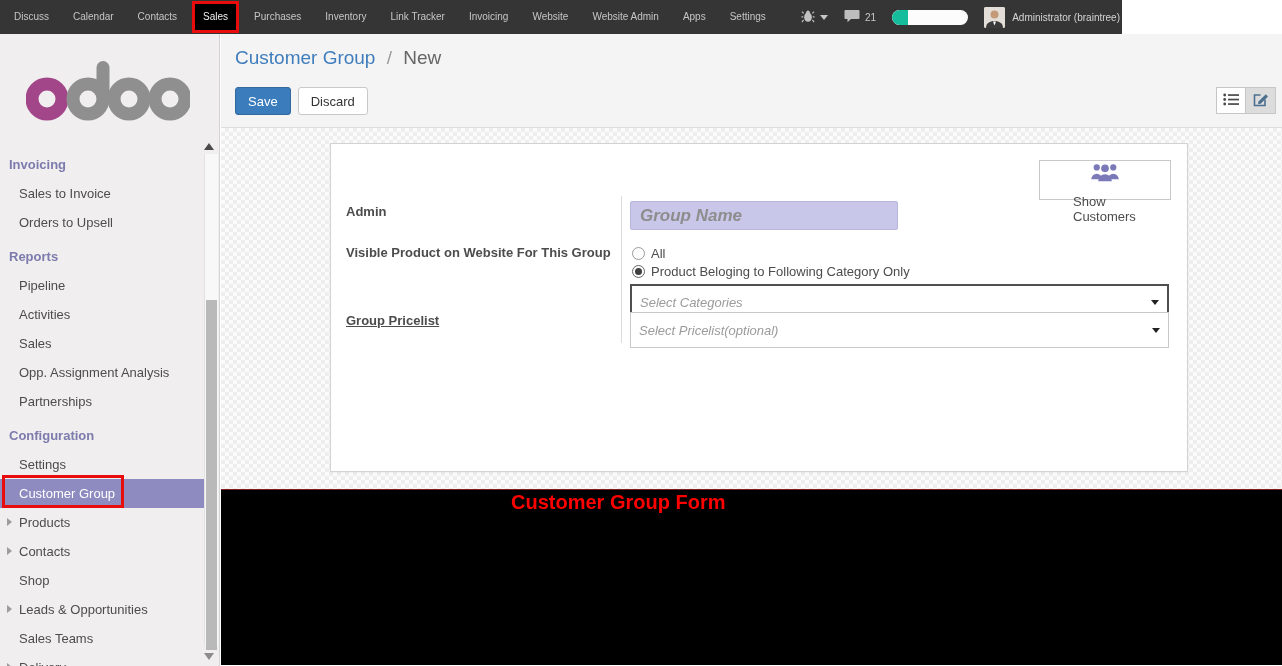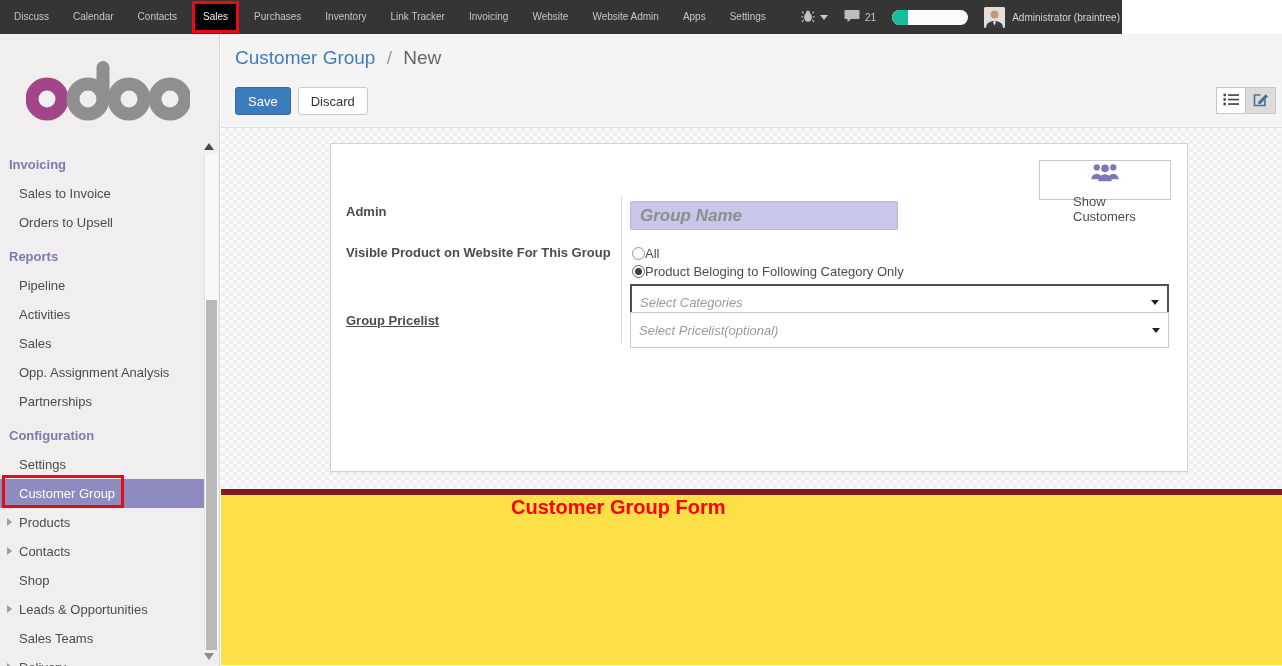--- a/index.html
+++ b/index.html
@@ -84,38 +84,38 @@
 
   .v-divider { position:absolute; left:290px; top:52px; width:1px; height:147px; background:#dcdcdc; }
   .f-label { position:absolute; left:15px; font-size:13px; font-weight:bold; color:#4c4c4c; }
   .name-l { top:60px; } .visible-l { top:101px; } .pricelist-l { top:169px;text-decoration:underline; }
 
   .name-input { position:absolute; left:299px; top:57px; width:268px; height:29px;
     background:var(--name-input-bg,#c9c7e9); border:1px solid #b7b5dc; border-radius:2px;
     padding:0 9px; font-size:17px; font-family:"Liberation Sans",sans-serif; color:#333; }
   .name-input::placeholder { font-style:italic; font-weight:bold; color:#8d8d8d; }
 
-  .radio-row { position:absolute; left:301px; display:flex; align-items:center; gap:0; cursor:pointer; }
+  .radio-row { position:absolute; left:301px; display:flex; align-items:center; gap:6px; cursor:pointer; }
   .r1 { top:102px; } .r2 { top:120px; }
   .radio { width:13px; height:13px; border:1px solid #9a9a9a; border-radius:50%;
     background:#fdfdfd; display:inline-block; }
   .radio.checked { border-color:#666; }
   .radio.checked::after { content:''; display:block; width:7px; height:7px;
     border-radius:50%; background:#404040; margin:2px; }
   .r-label { font-size:13px; color:#4c4c4c; }
 
   .select { position:absolute; left:299px; width:539px; height:36px; background:#fff;
     display:flex; align-items:center; padding:0 8px; font-size:13px; font-style:italic;
     color:#9b9b9b; cursor:pointer; }
   .cat-select { top:140px; border:2px solid #4f4f4f; }
   .price-select { top:168px; border:1px solid #c9c9c9; }
   .sel-caret { margin-left:auto; width:0; height:0; border-left:4px solid transparent;
     border-right:4px solid transparent; border-top:5px solid #222; }
 
-  .bottom-area { position:relative; height:176px; background:#fde047; border-top:6px solid #7f1d1d; }
+  .bottom-area { position:relative; height:176px; background:#000000; border-top:1px solid #7f1d1d; }
   .caption { position:absolute; left:290px; top:1px; font-size:20px; font-weight:bold;
     color:var(--caption-red,#ff0000); }
 </style>
 </head>
 <body>
 
 <div class="screen">
 
   <header class="topbar">
     <nav class="menus">

